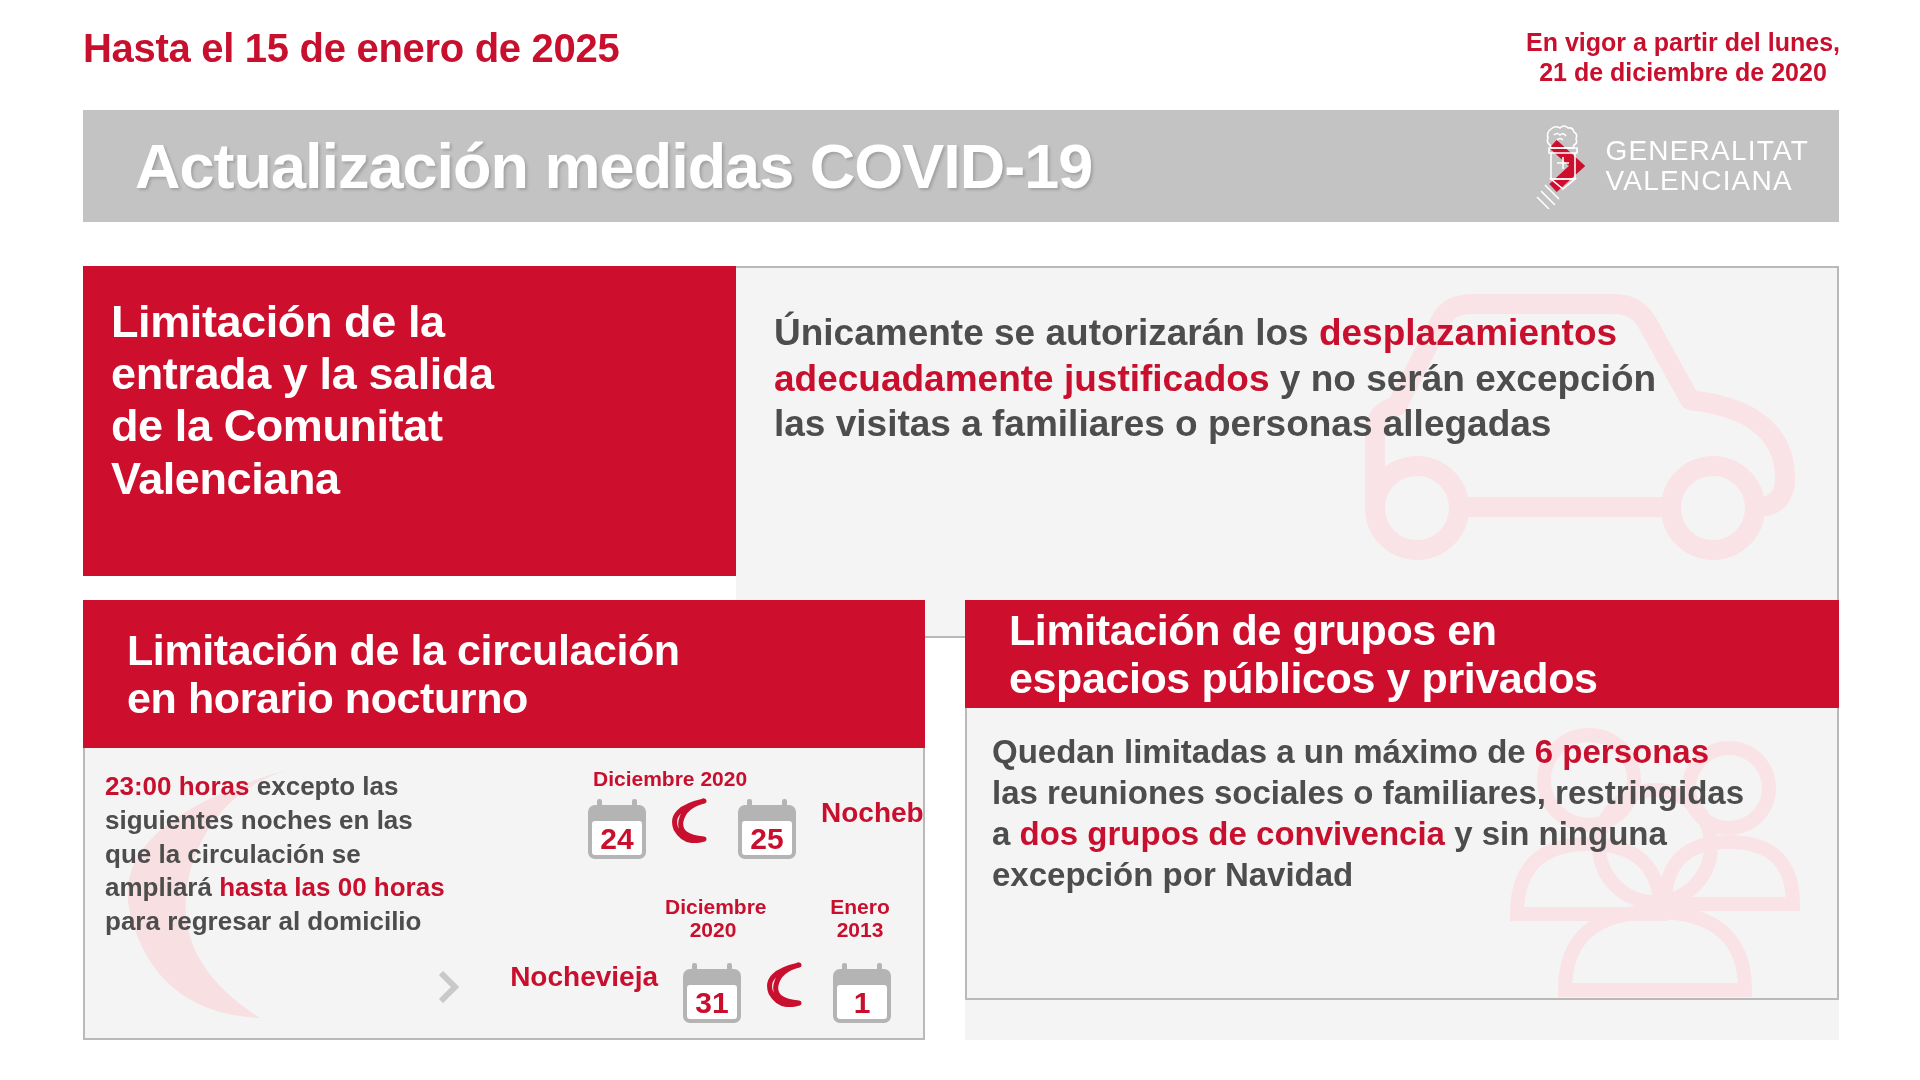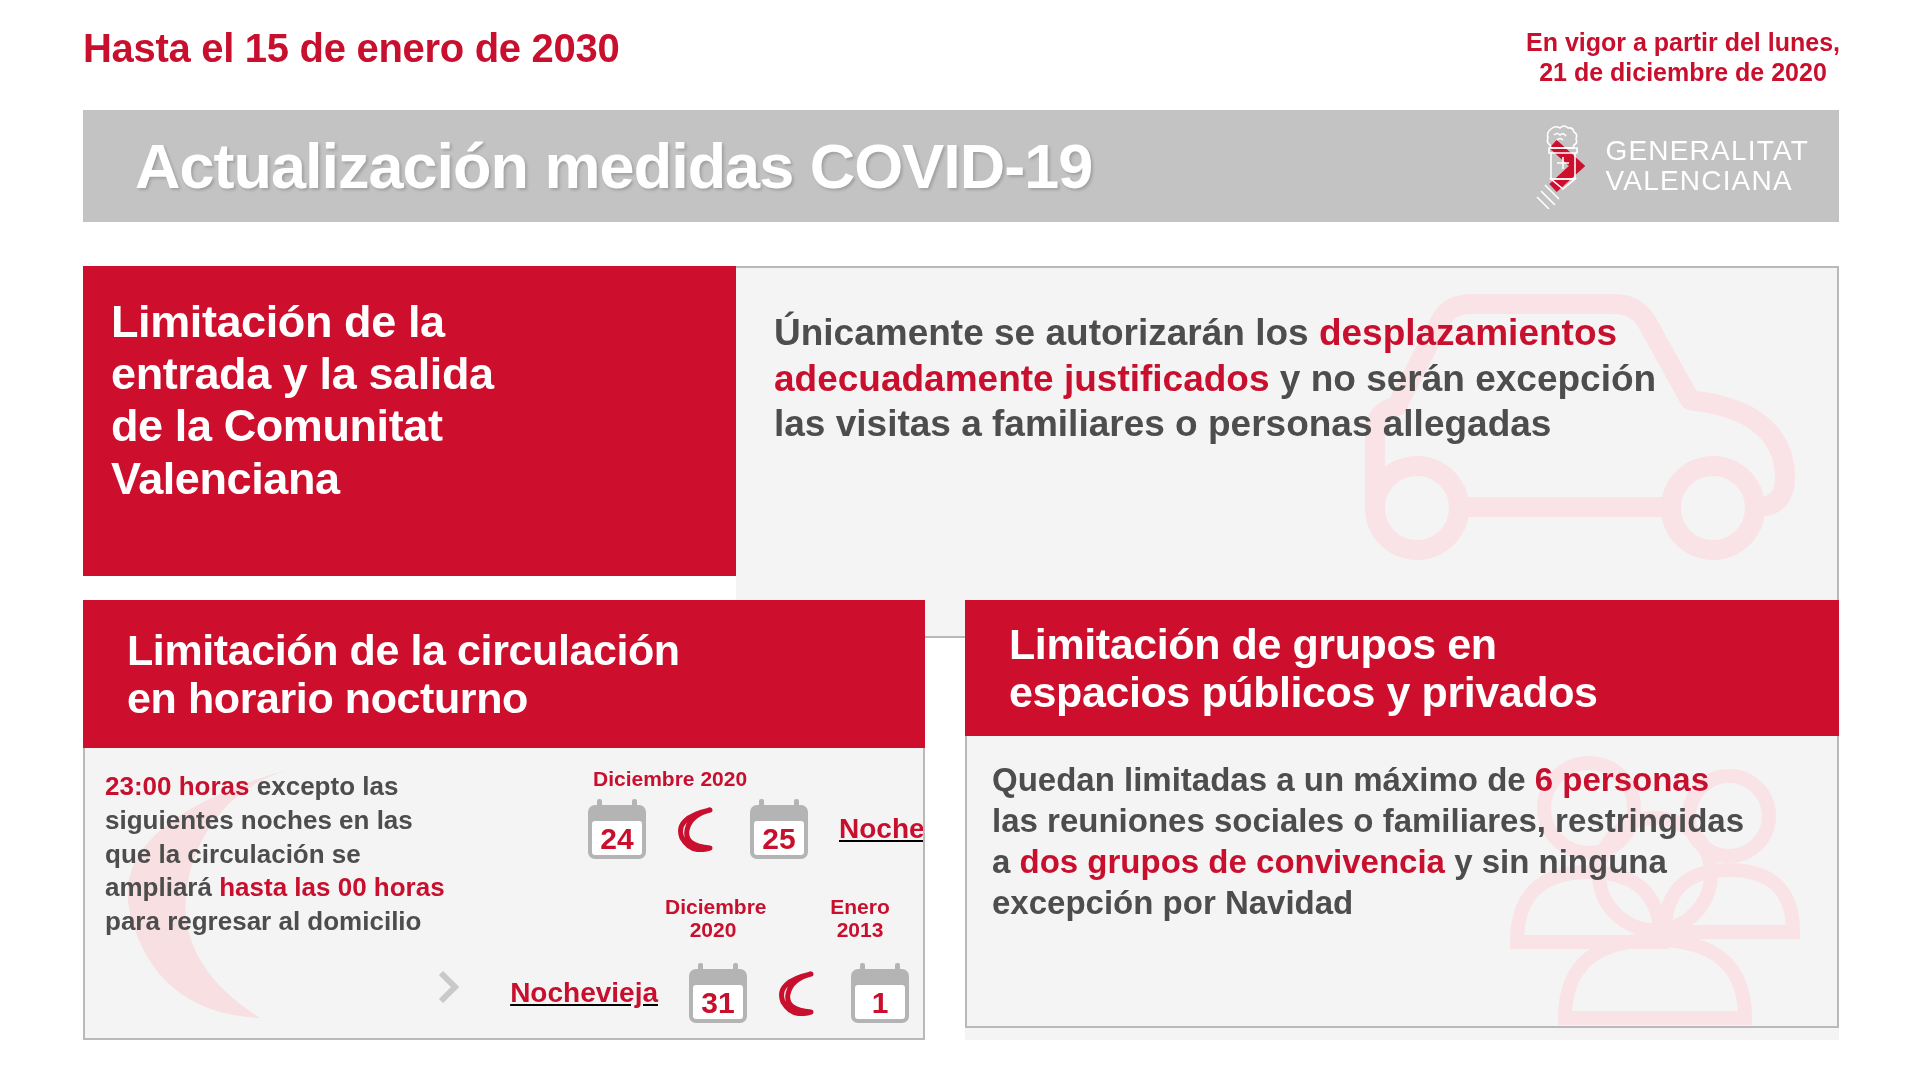--- a/index.html
+++ b/index.html
@@ -197,33 +197,33 @@
   #cal-group-1 { left: 500px; top: 20px; }
   #cal-group-2 { left: 395px; top: 148px; }
 
   .cal-month {
     font-size: 21px;
     font-weight: bold;
     color: #c8102e;
     line-height: 1.08;
     white-space: pre-line;
   }
-  .cal-row { display: flex; align-items: center; gap: 28px; text-decoration: underline; }
+  .cal-row { display: flex; gap: 22px; }
   .cal-icon { width: 64px; height: 64px; flex: none; }
   .cal-name {
     font-size: 28px;
     font-weight: bold;
     color: #c8102e;
     white-space: nowrap;
   }
   .moon-sm { width: 42px; height: 46px; flex: none; }
 
   
   #card-groups { left: 965px; top: 600px; width: 874px; height: 440px; }
-  #card-groups .card-head { height: 136px; }
+  #card-groups .card-head { height: 108px; }
   #card-groups .card-head-title { font-size: 43px; }
   #card-groups .card-body { height: 292px; padding-left: 24px; }
 
   .groups-text {
     position: absolute;
     left: 25px; top: 24px;
     width: 760px;
     font-size: 33px;
     font-weight: bold;
     line-height: 1.24;
@@ -237,21 +237,21 @@
     z-index: 1;
   }
 
   .hl { color: #c8102e; }
   .dk { color: #4d4d4d; }
 </style>
 </head>
 <body>
 
 <div class="top-row">
-  <div class="top-left-date">Hasta el 15 de enero de 2030</div>
+  <div class="top-left-date">Hasta el 15 de enero de 2025</div>
   <div class="top-right-date">En vigor a partir del lunes,
 21 de diciembre de 2020</div>
 </div>
 
 <div class="banner">
   <div class="banner-title">Actualización medidas COVID-19</div>
 
   <svg class="banner-chevron" viewBox="0 0 40 52">
     <polyline points="8,4 32,26 8,48" fill="none" stroke="#ce0e2d" stroke-width="11" stroke-linejoin="miter"></polyline>
   </svg>

